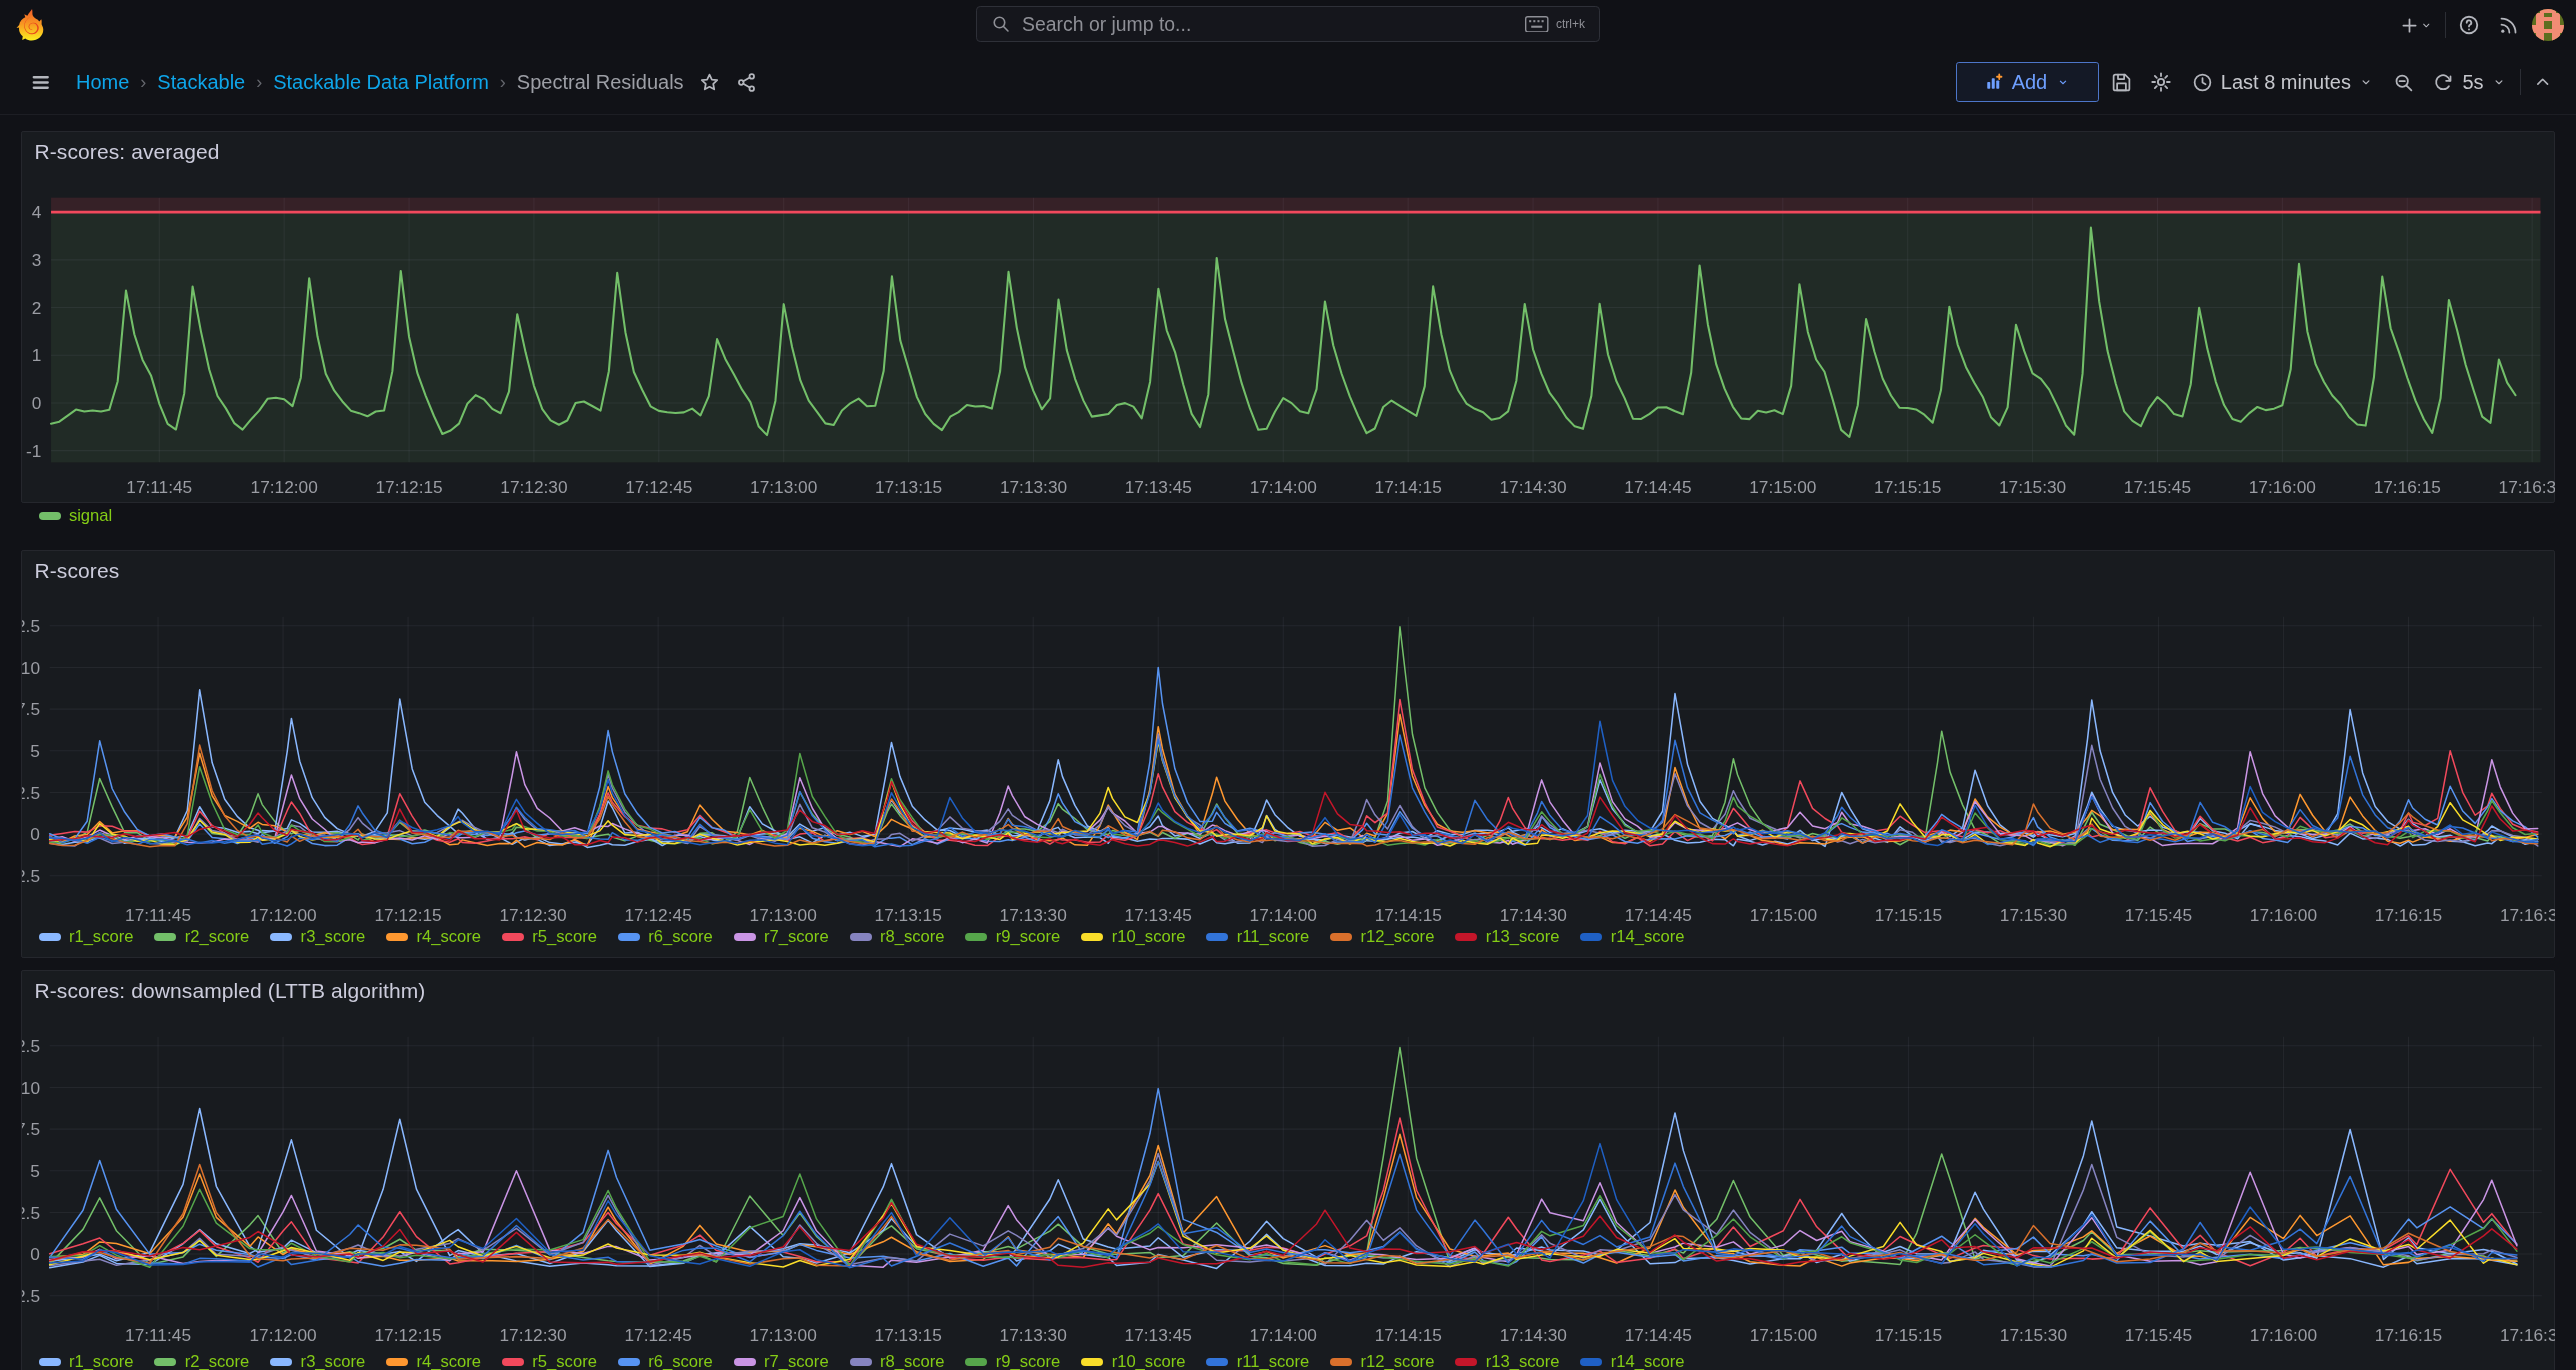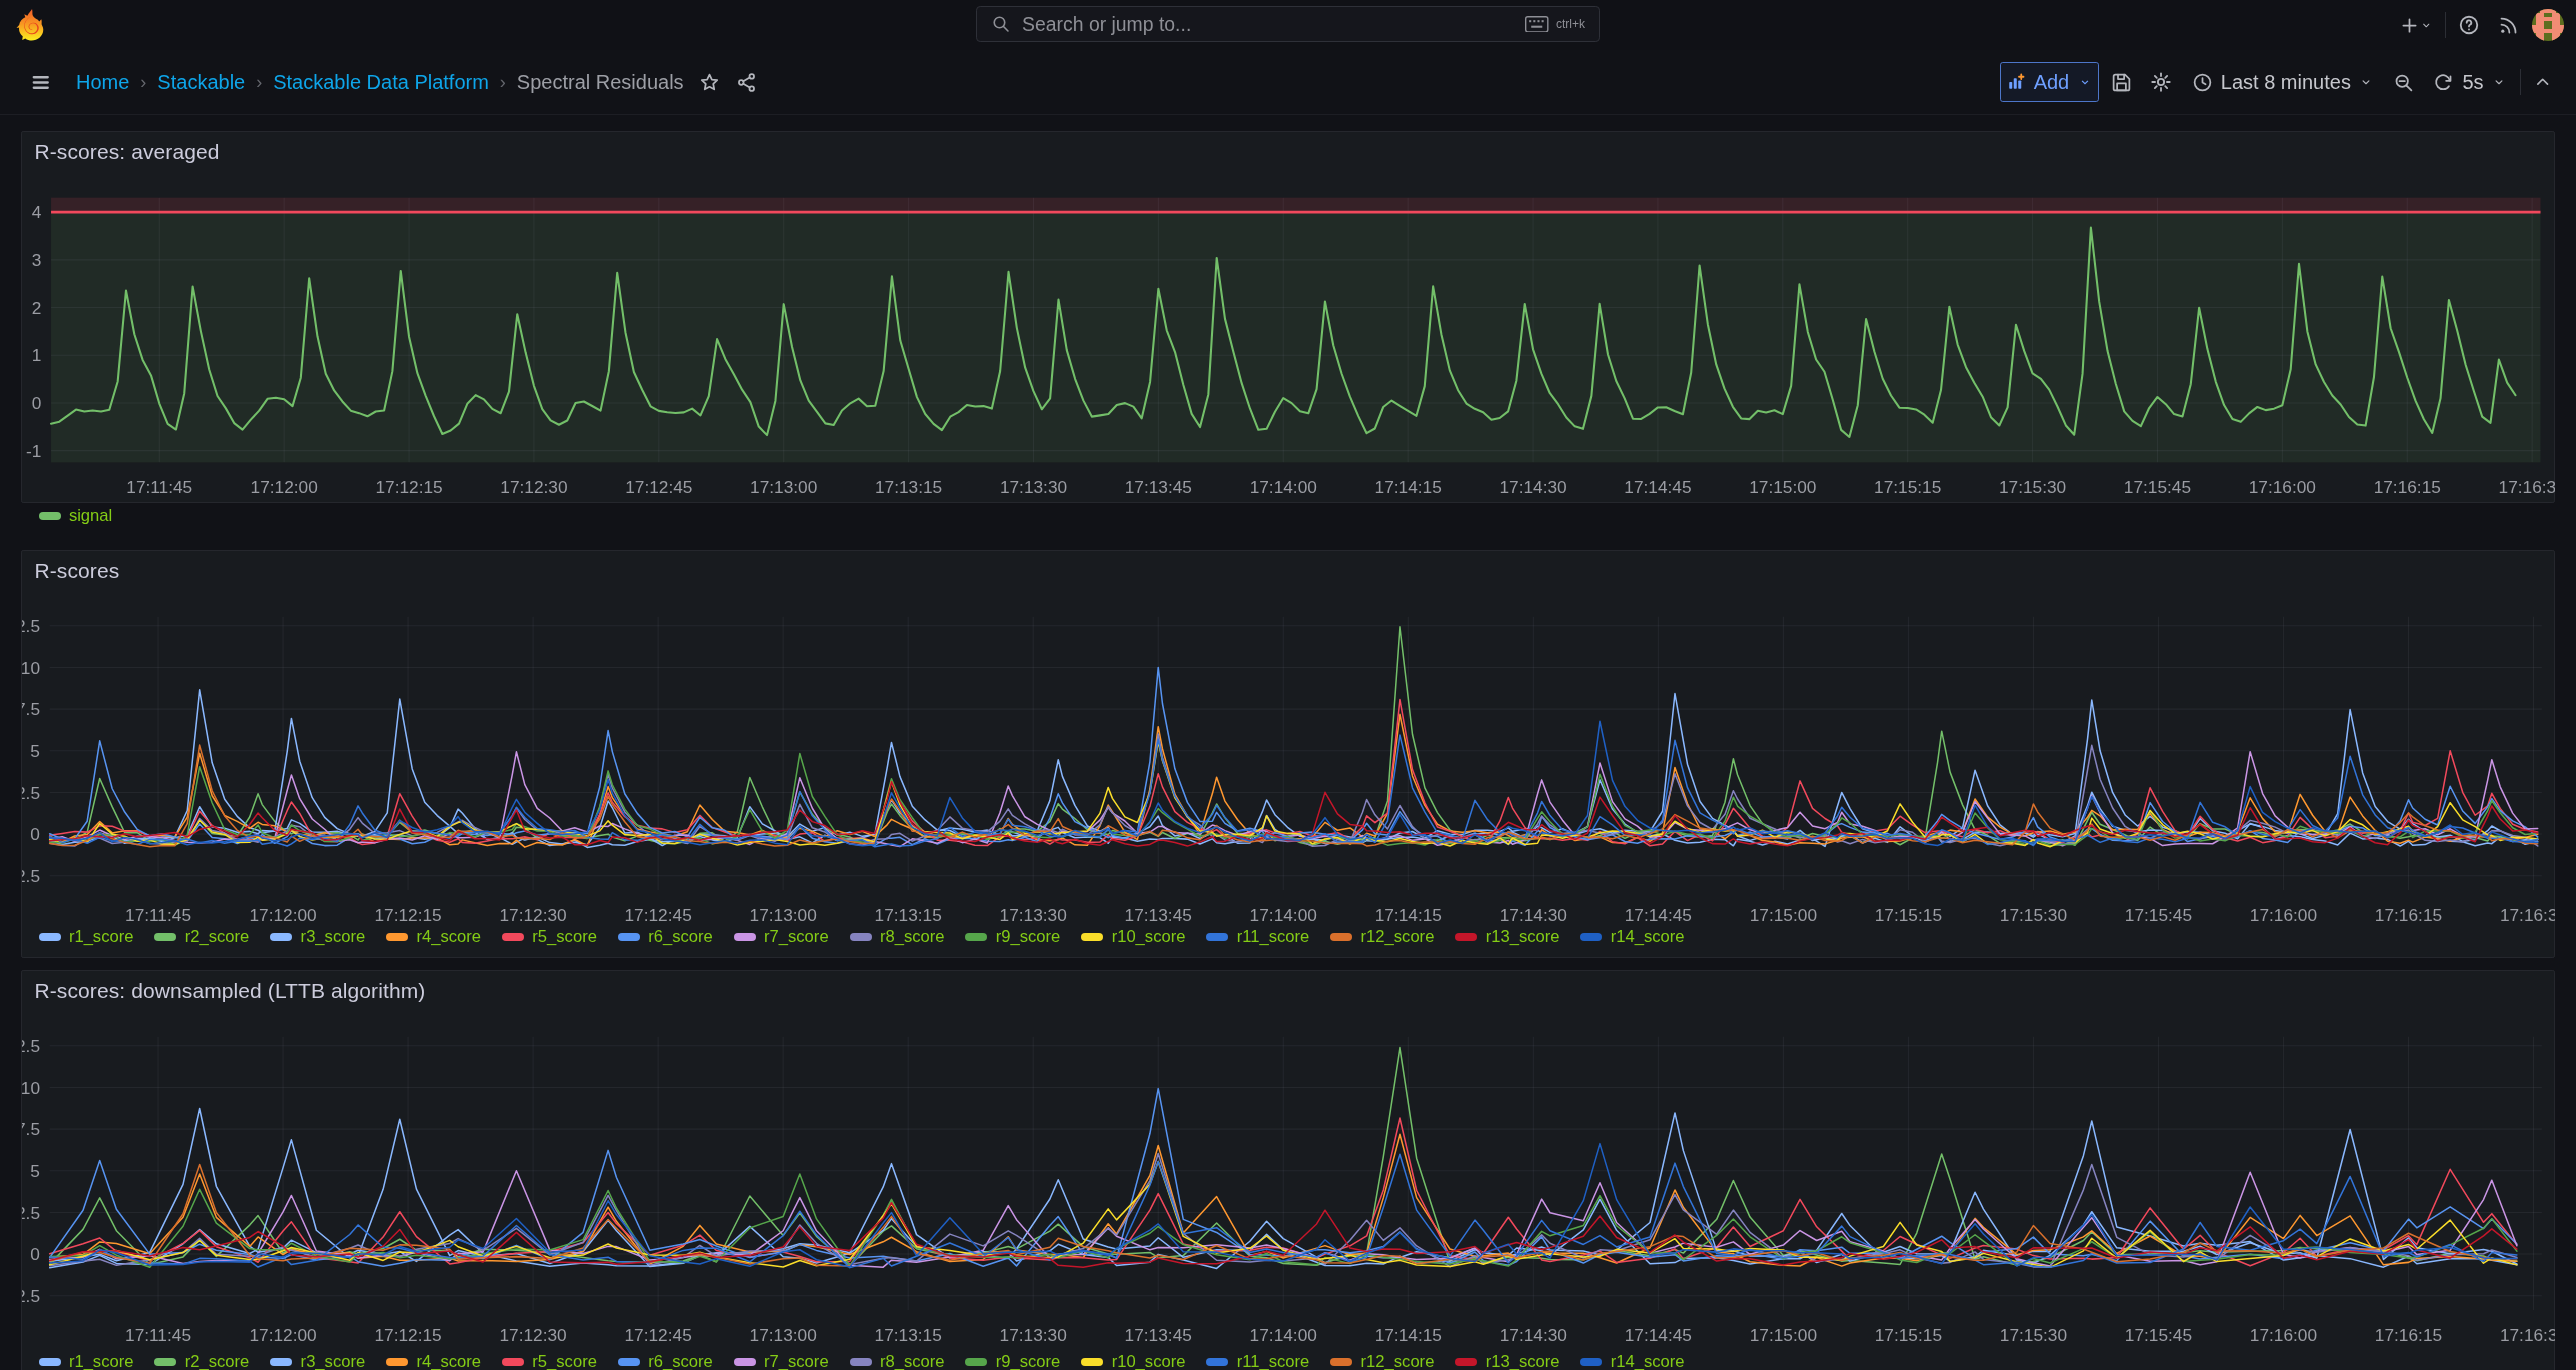--- a/index.html
+++ b/index.html
@@ -27,21 +27,21 @@
   
   .navbar{position:absolute;left:0;top:50px;width:100%;height:64px;background:#111217;
           border-bottom:0.7px solid #1d1e24;display:flex;align-items:center;}
   .hamburger{margin-left:23.5px;}
   .crumbs{display:flex;align-items:center;margin-left:18px;font-size:20px;gap:11px;}
   .crumb{color:#0ea5e9;cursor:pointer;white-space:nowrap;}
   .crumb.current{color:#9d9fa6;cursor:default;}
   .crumb-sep{color:#64666d;font-size:18px;}
   .crumb-icons{display:flex;align-items:center;gap:5.5px;margin-left:9.7px;}
   .nav-right{margin-left:auto;margin-right:18px;display:flex;align-items:center;gap:7px;}
-  .add-btn{display:flex;align-items:center;gap:8.3px;height:40px;padding:0 6px;
+  .add-btn{display:flex;align-items:center;gap:8.3px;height:40px;padding:0 28px;
            border:0.7px solid #4d76c9;border-radius:2.8px;background:rgba(61,113,217,0.08);
            color:#6E9FFF;font-size:20px;cursor:pointer;}
   .toolbar-text-btn{display:flex;align-items:center;gap:8.3px;color:#c6c7cd;font-size:20px;
            height:39px;padding:0 7px;border-radius:2.8px;cursor:pointer;background:transparent;border:none;}
   .toolbar-text-btn svg{stroke:#b4b6bd;fill:none;stroke-width:2;stroke-linecap:round;stroke-linejoin:round;}
 
   
   .panel{position:absolute;left:21px;width:2534px;background:#181B1F;
          border:0.7px solid #25272d;border-radius:2.1px;box-sizing:border-box;}
   #p1{top:131px;height:372px;}

